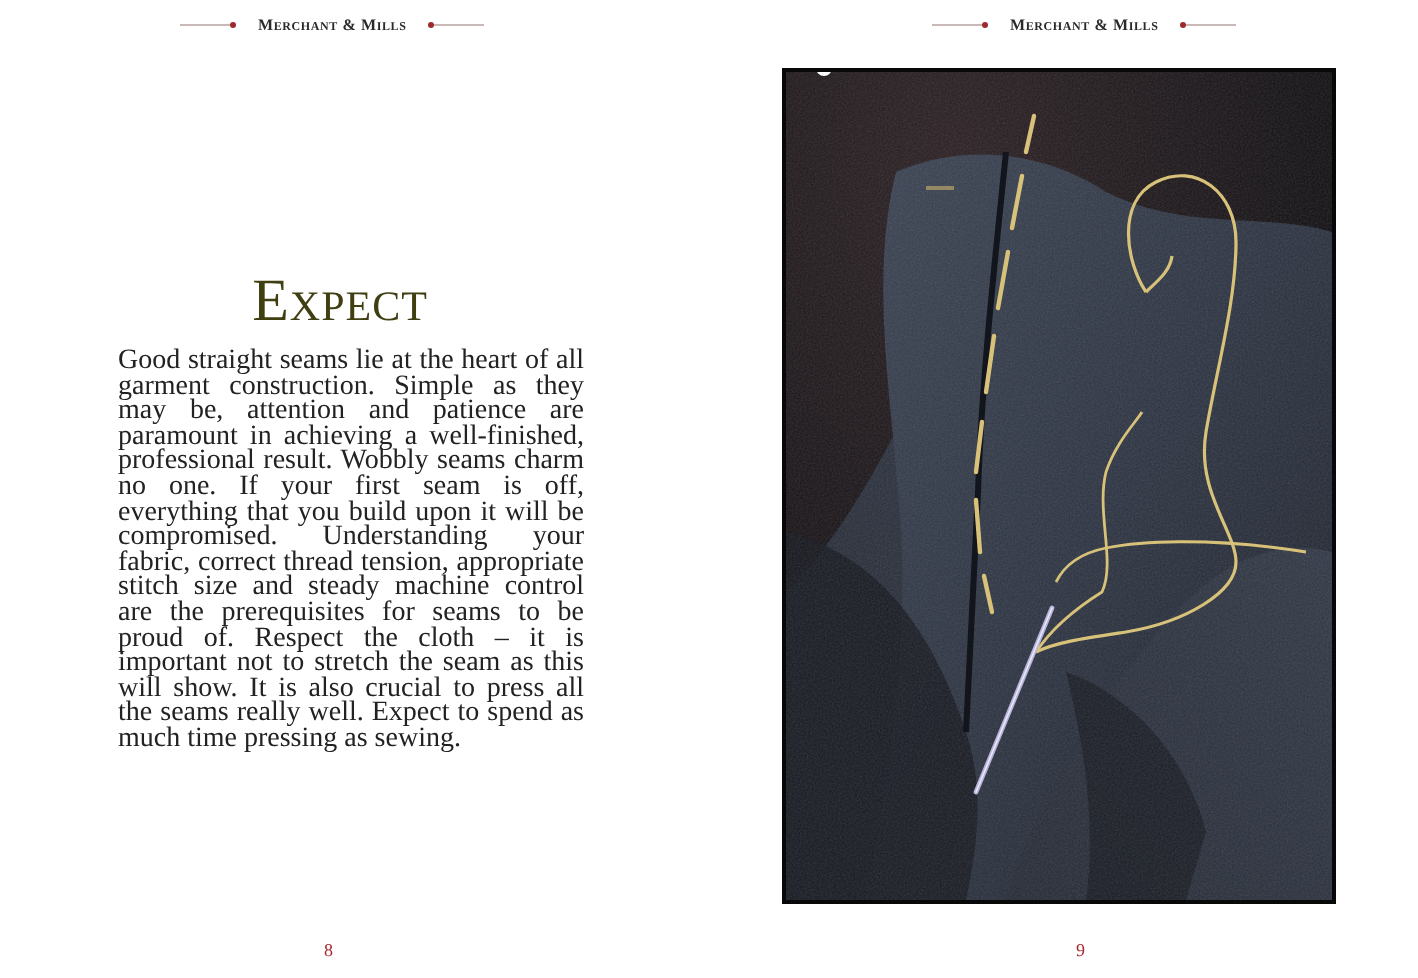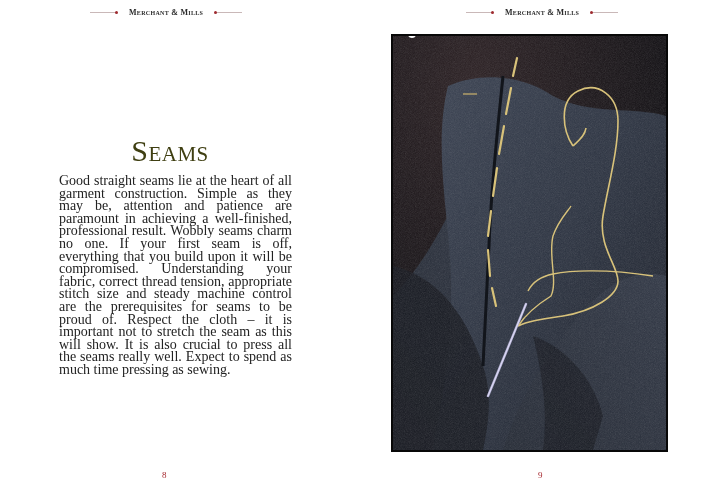--- a/index.html
+++ b/index.html
@@ -33,21 +33,21 @@
 
 <div class="spread">
 
   <div class="page page-left">
     <div class="running-head">
       <span class="rh-rule left"></span>
       <span class="rh-text">Merchant &amp; Mills</span>
       <span class="rh-rule right"></span>
     </div>
 
-    <h1 class="title">Seams</h1>
+    <h1 class="title">Expect</h1>
 
     <p class="body-text">Good straight seams lie at the heart of all garment construction. Simple as they may be, attention and patience are paramount in achieving a well-finished, professional result. Wobbly seams charm no one. If your first seam is off, everything that you build upon it will be compromised. Understanding your fabric, correct thread tension, appropriate stitch size and steady machine control are the prerequisites for seams to be proud of. Respect the cloth – it is important not to stretch the seam as this will show. It is also crucial to press all the seams really well. Expect to spend as much time pressing as sewing.</p>
 
     <div class="folio">8</div>
   </div>
 
   <div class="page page-right">
     <div class="running-head">
       <span class="rh-rule left"></span>
       <span class="rh-text">Merchant &amp; Mills</span>

